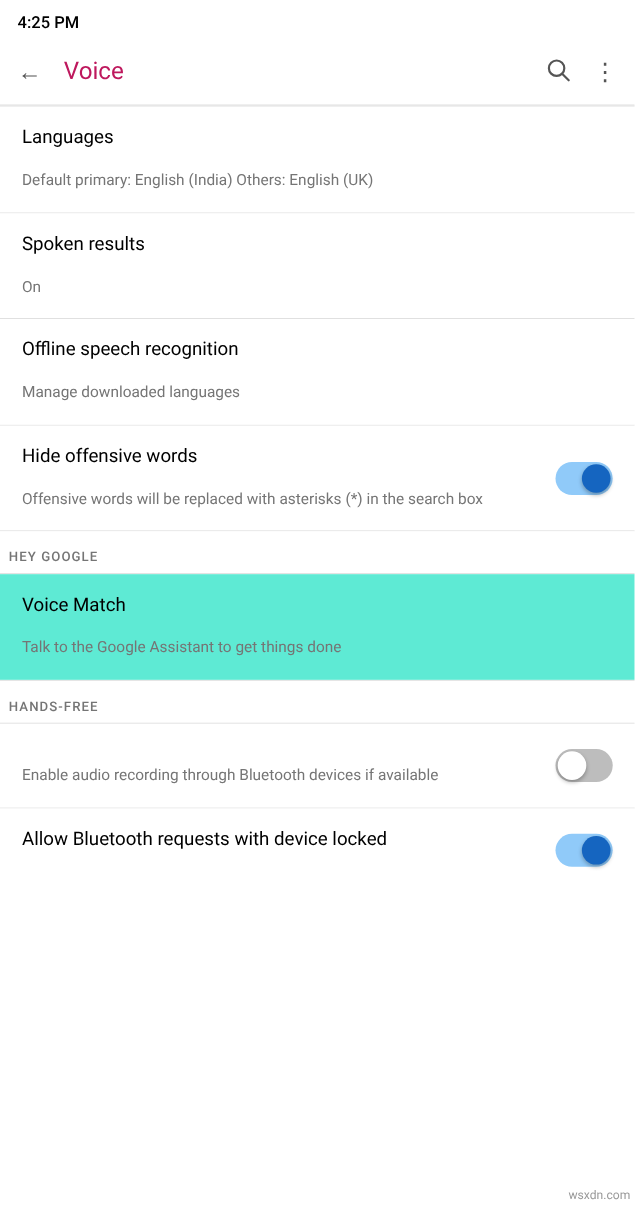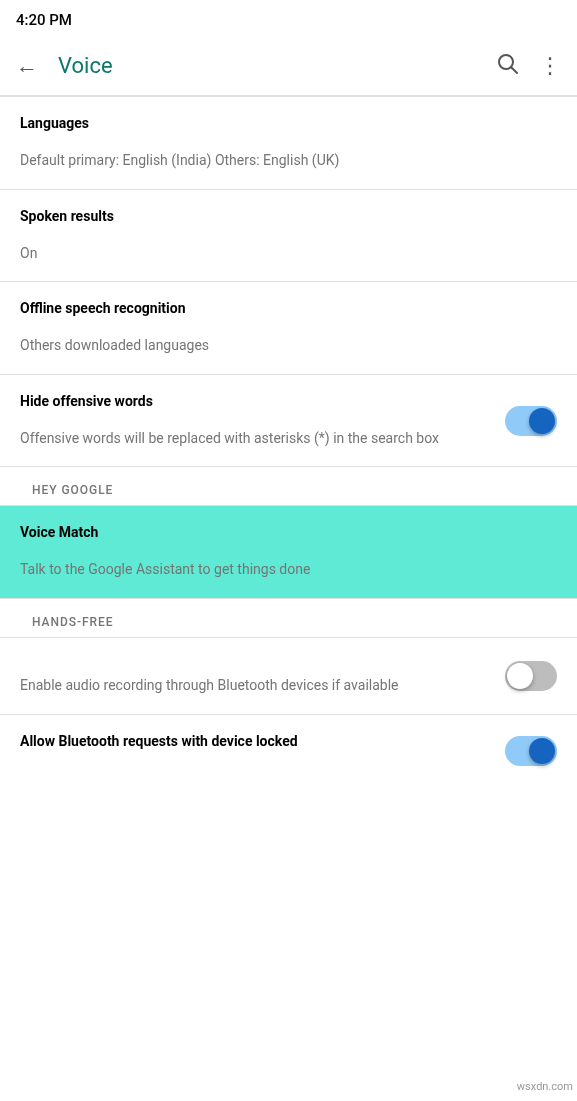--- a/index.html
+++ b/index.html
@@ -61,21 +61,21 @@
       font-size: 22px;
       color: #555;
       cursor: pointer;
       margin-right: 20px;
     }
 
     .app-bar-title {
       flex: 1;
       font-size: 22px;
       font-weight: 400;
-      color: #0f766e;
+      color: #be185d;
     }
 
     .app-bar-actions {
       display: flex;
       gap: 20px;
       align-items: center;
     }
 
     .app-bar-icon {
       font-size: 22px;
@@ -99,22 +99,22 @@
       display: flex;
       align-items: center;
       justify-content: space-between;
     }
 
     .settings-item-text {
       flex: 1;
     }
 
     .settings-item-title {
-      font-size: 14px;
-      font-weight: 700;
+      font-size: 17px;
+      font-weight: 400;
       color: #000;
       margin-bottom: 3px;
     }
 
     .settings-item-subtitle {
       font-size: 14px;
       color: #757575;
       line-height: 1.4;
       margin-top: 20px;
     }
@@ -158,21 +158,21 @@
       background: #1565C0;
     }
 
     .toggle-track.off .toggle-thumb {
       left: 2px;
       background: #ffffff;
     }
 
     
     .section-header {
-      padding: 16px 20px 8px 32px;
+      padding: 16px 20px 8px 8px;
       font-size: 12px;
       font-weight: 500;
       color: #757575;
       letter-spacing: 0.08em;
       background: #ffffff;
     }
 
     
     .settings-item.highlighted {
       background: #5eead4;
@@ -184,21 +184,21 @@
       bottom: 8px;
       right: 4px;
       font-size: 11px;
       color: #999;
     }
   </style>
 </head>
 <body>
 
 <div class="status-bar">
-  <span class="status-time">4:20 PM</span>
+  <span class="status-time">4:25 PM</span>
 </div>
 
 <div class="app-bar">
   <span class="app-bar-back">←</span>
   <span class="app-bar-title">Voice</span>
   <div class="app-bar-actions">
     <span class="app-bar-icon">
       <svg width="24" height="24" viewBox="0 0 24 24" fill="none" stroke="#555" stroke-width="2" stroke-linecap="round" stroke-linejoin="round">
         <circle cx="11" cy="11" r="7"></circle>
         <line x1="16.5" y1="16.5" x2="22" y2="22"></line>
@@ -224,21 +224,21 @@
     <div class="settings-item-title">Spoken results</div>
     <div class="settings-item-subtitle">On</div>
   </div>
 </div>
 
 <div class="divider"></div>
 
 <div class="settings-item">
   <div class="settings-item-text">
     <div class="settings-item-title">Offline speech recognition</div>
-    <div class="settings-item-subtitle">Others downloaded languages</div>
+    <div class="settings-item-subtitle">Manage downloaded languages</div>
   </div>
 </div>
 
 <div class="divider"></div>
 
 <div class="settings-item">
   <div class="settings-item-text">
     <div class="settings-item-title">Hide offensive words</div>
     <div class="settings-item-subtitle">Offensive words will be replaced with asterisks (*) in the search box</div>
   </div>

